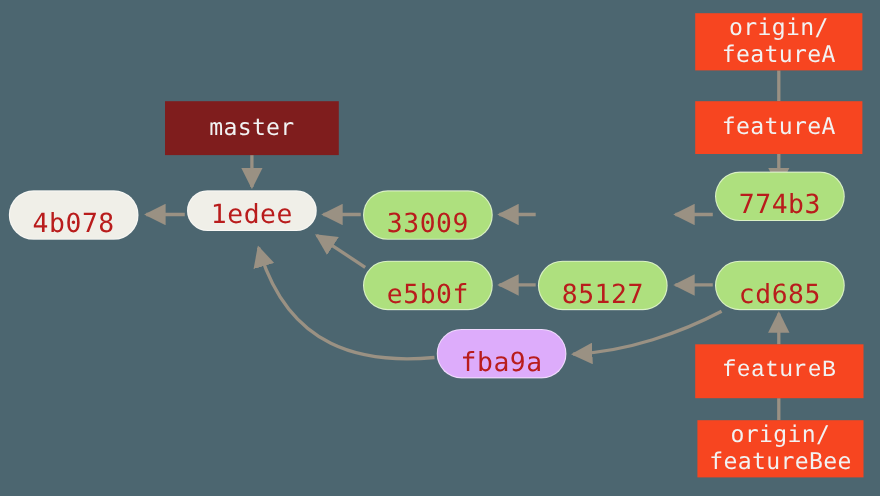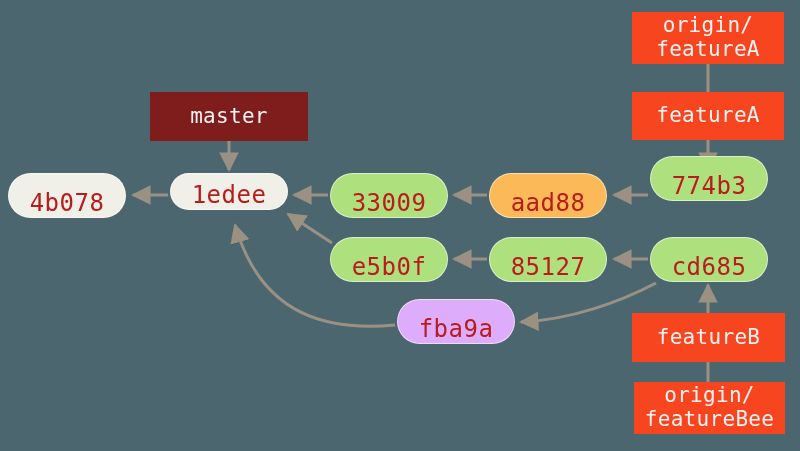--- a/index.html
+++ b/index.html
@@ -92,23 +92,20 @@
 
   <div class="node commit" style="left:8px;top:173px;width:118px;height:45px;background:#f0efe8;">
     <span>4b078</span>
   </div>
   <div class="node commit" style="left:170px;top:173px;width:118px;height:37px;background:#f0efe8;">
     <span>1edee</span>
   </div>
   <div class="node commit" style="left:330px;top:173px;width:118px;height:45px;background:#aee07e;">
     <span>33009</span>
   </div>
-  <div class="node commit" style="left:489px;top:173px;width:118px;height:45px;background:#fbb957;">
-    <span>aad88</span>
-  </div>
   <div class="node commit" style="left:650px;top:156px;width:118px;height:45px;background:#aee07e;">
     <span>774b3</span>
   </div>
   <div class="node commit" style="left:330px;top:237px;width:118px;height:45px;background:#aee07e;">
     <span>e5b0f</span>
   </div>
   <div class="node commit" style="left:489px;top:237px;width:118px;height:45px;background:#aee07e;">
     <span>85127</span>
   </div>
   <div class="node commit" style="left:650px;top:237px;width:118px;height:45px;background:#aee07e;">
@@ -121,21 +118,21 @@
   <div class="node ref" style="left:632px;top:12px;width:152px;height:52px;background:#f74520;">
     <span>origin/
 featureA</span>
   </div>
   <div class="node ref" style="left:632px;top:92px;width:152px;height:48px;background:#f74520;">
     <span>featureA</span>
   </div>
   <div class="node ref" style="left:150px;top:92px;width:158px;height:49px;background:#7f1d1d;">
     <span>master</span>
   </div>
-  <div class="node ref" style="left:632px;top:313px;width:153px;height:49px;background:#f74520;">
+  <div class="node ref" style="left:632px;top:313px;width:153px;height:49px;background:#f74520;font-family:Liberation Mono, monospace;">
     <span>featureB</span>
   </div>
   <div class="node ref" style="left:634px;top:382px;width:151px;height:52px;background:#f74520;">
     <span>origin/
 featureBee</span>
   </div>
 
 </div>
 
 </body></html>

